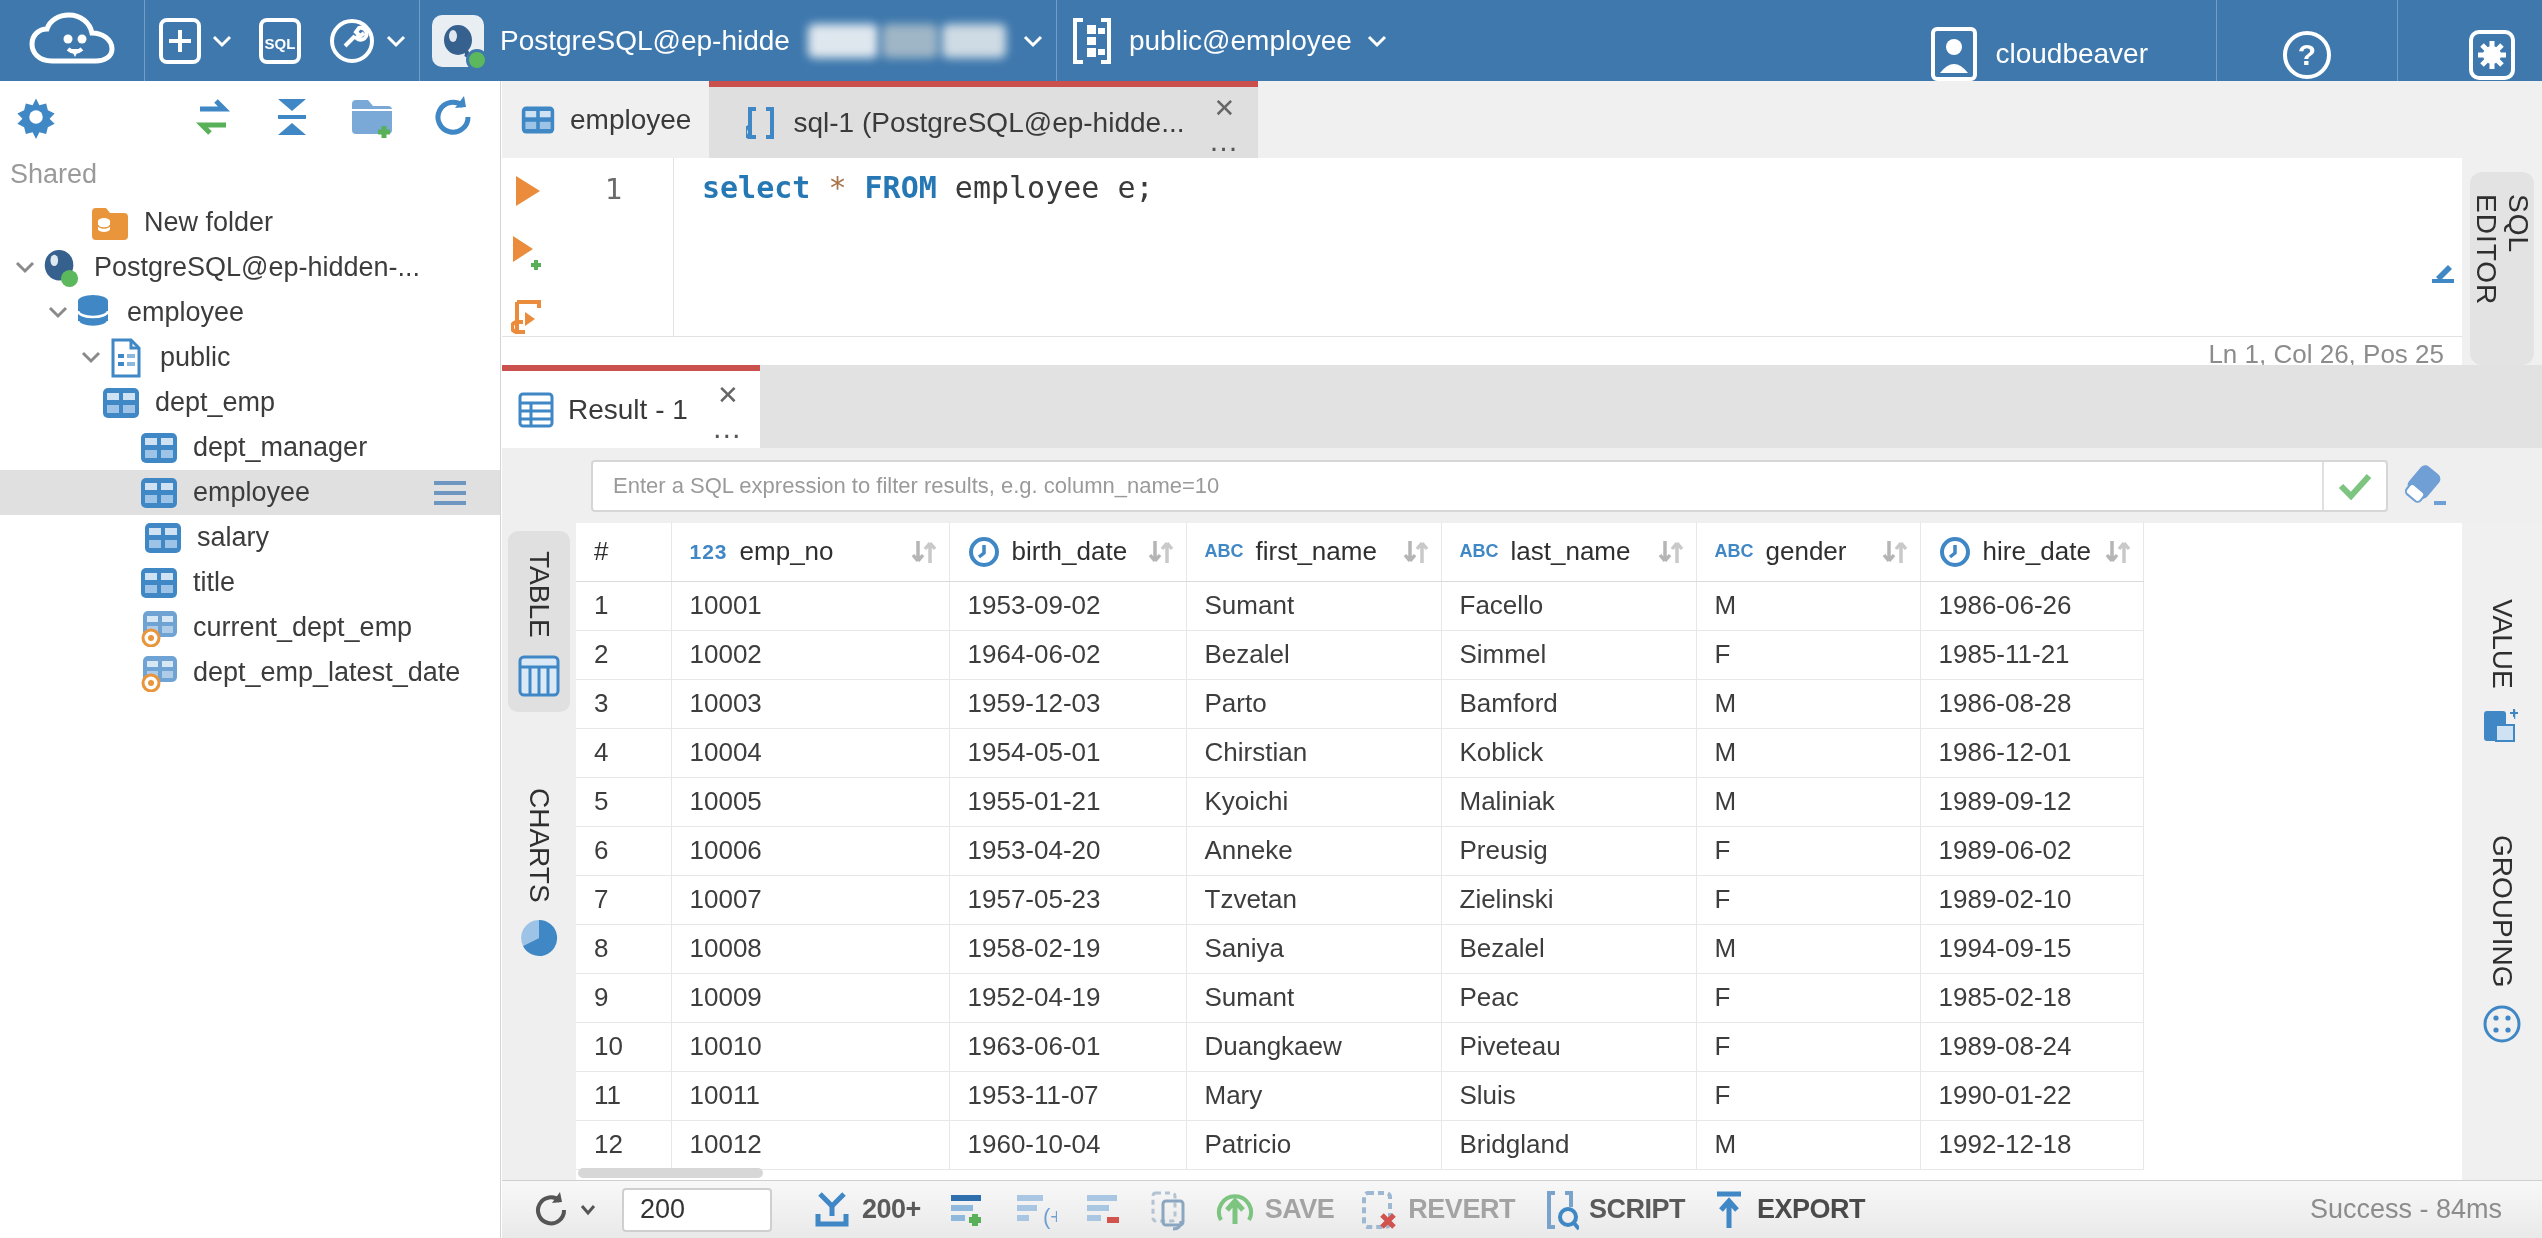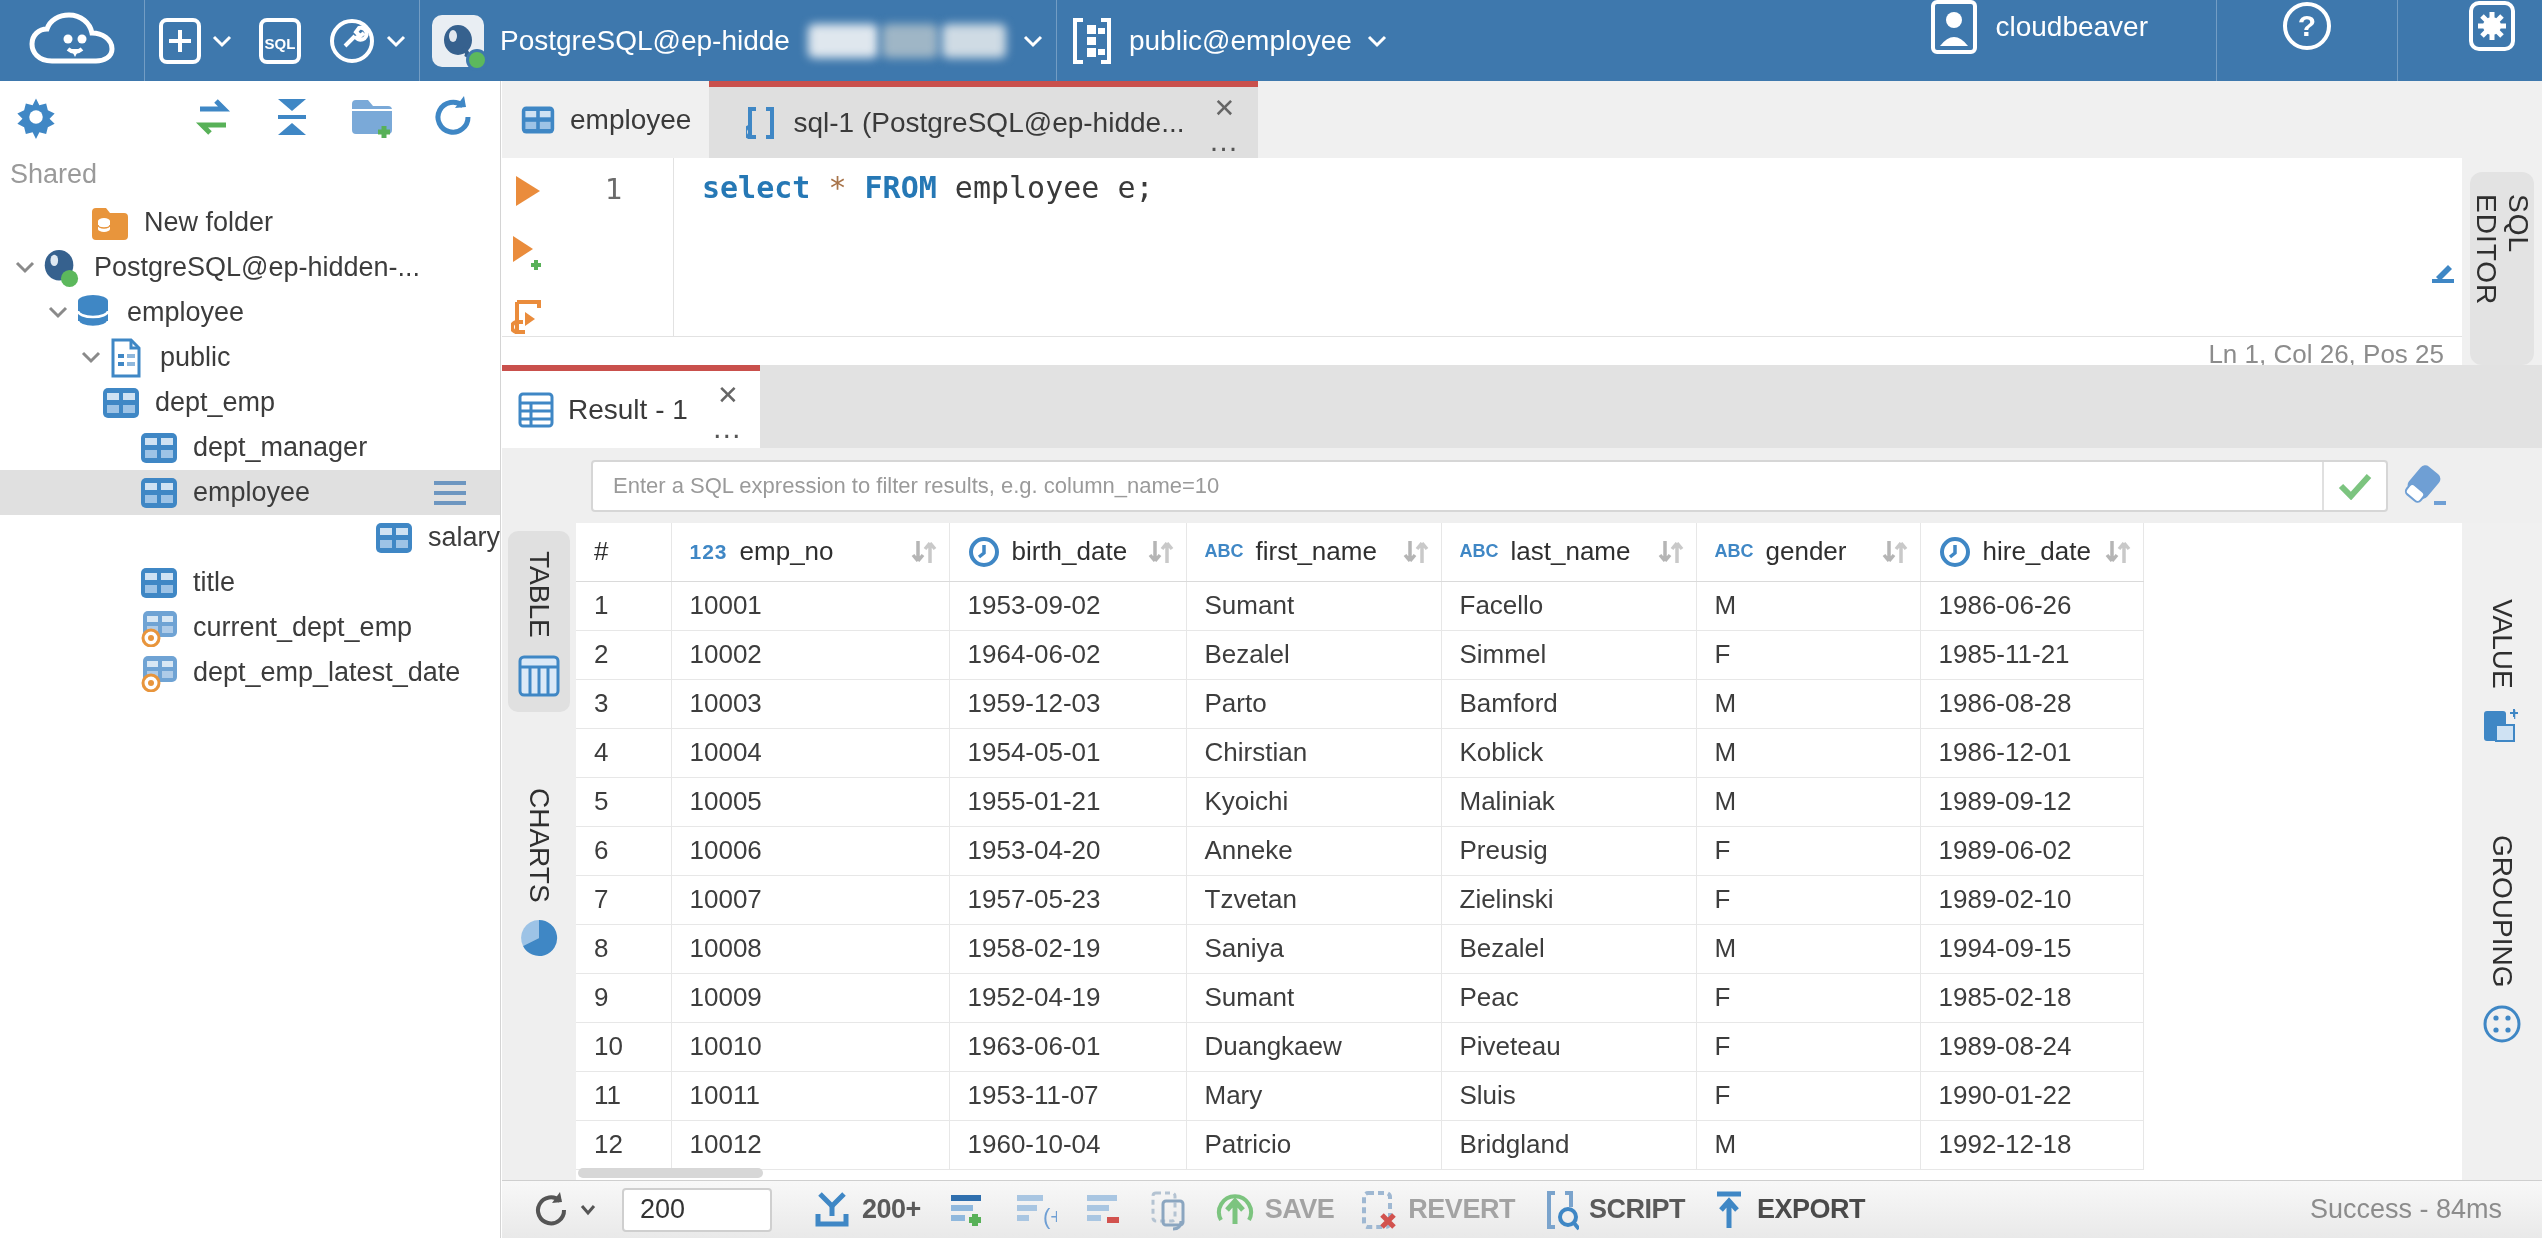--- a/index.html
+++ b/index.html
@@ -12,21 +12,21 @@
   .tb-group { display:flex; align-items:center; height:100%; padding:0 18px; }
   .tb-divider { width:1px; height:81px; background:rgba(255,255,255,.28); flex:none; }
   .tb-btn { display:flex; align-items:center; gap:8px; cursor:pointer; padding:0 12px; }
   .tb-label { font-size:28px; color:#fff; white-space:nowrap; }
   .blurwrap { display:flex; align-items:center; gap:4px; margin-left:2px; }
   .blurblock { height:34px; border-radius:6px; filter:blur(5px); }
   .pgicon { position:relative; width:52px; height:52px; background:#e9eef3; border-radius:10px;
     display:flex; align-items:center; justify-content:center; }
   .statusdot { position:absolute; right:-4px; bottom:-4px; width:22px; height:22px;
     border-radius:50%; background:#5cb85c; border:3px solid #3e78ad; }
-  .tb-right { margin-left:auto; display:flex; align-items:flex-start; height:100%;gap:44px; }
+  .tb-right { margin-left:auto; display:flex; align-items:flex-end; height:100%;gap:44px; }
 
   
   .sidebar { position:absolute; top:81px; left:0; width:501px; bottom:0; background:#fff;
     border-right:1px solid #d4d4d4; }
   .sb-toolbar { height:72px; display:flex; align-items:center; padding:0 14px; }
   .sb-tools-right { margin-left:auto; display:flex; align-items:center; gap:34px; padding-right:10px; }
   .sb-section { font-size:27px; color:#9a9a9a; padding:6px 10px 10px 10px; }
   .tree { font-size:27px; color:#3c3c3c; }
   .tree-row { height:45px; display:flex; align-items:center; position:relative; cursor:pointer; }
   .tree-row.selected { background:#e0e0e0; }
@@ -382,21 +382,21 @@
             <rect x="22" y="19" width="12" height="8" fill="#9dc3e6"></rect>
           </svg>
         </span>
         <span class="tree-label">employee</span>
         <span class="tree-menu">
           <svg width="36" height="26" viewBox="0 0 36 26">
             <path d="M2 3 h32 M2 13 h32 M2 23 h32" stroke="#6d96c0" stroke-width="4"></path>
           </svg>
         </span>
       </div>
-      <div class="tree-row" style="padding-left: 113px; justify-content: flex-end;">
+      <div class="tree-row" style="padding-left: 113px;">
         <span class="tree-chevron"></span>
         <span class="tree-icon">
           <svg width="40" height="34" viewBox="0 0 40 34">
             <rect x="2" y="2" width="36" height="30" rx="5" fill="#3f87c5"></rect>
             <rect x="6" y="7" width="12" height="7" fill="#cfe2f3"></rect>
             <rect x="22" y="7" width="12" height="7" fill="#cfe2f3"></rect>
             <rect x="6" y="19" width="12" height="8" fill="#9dc3e6"></rect>
             <rect x="22" y="19" width="12" height="8" fill="#9dc3e6"></rect>
           </svg>
         </span>

